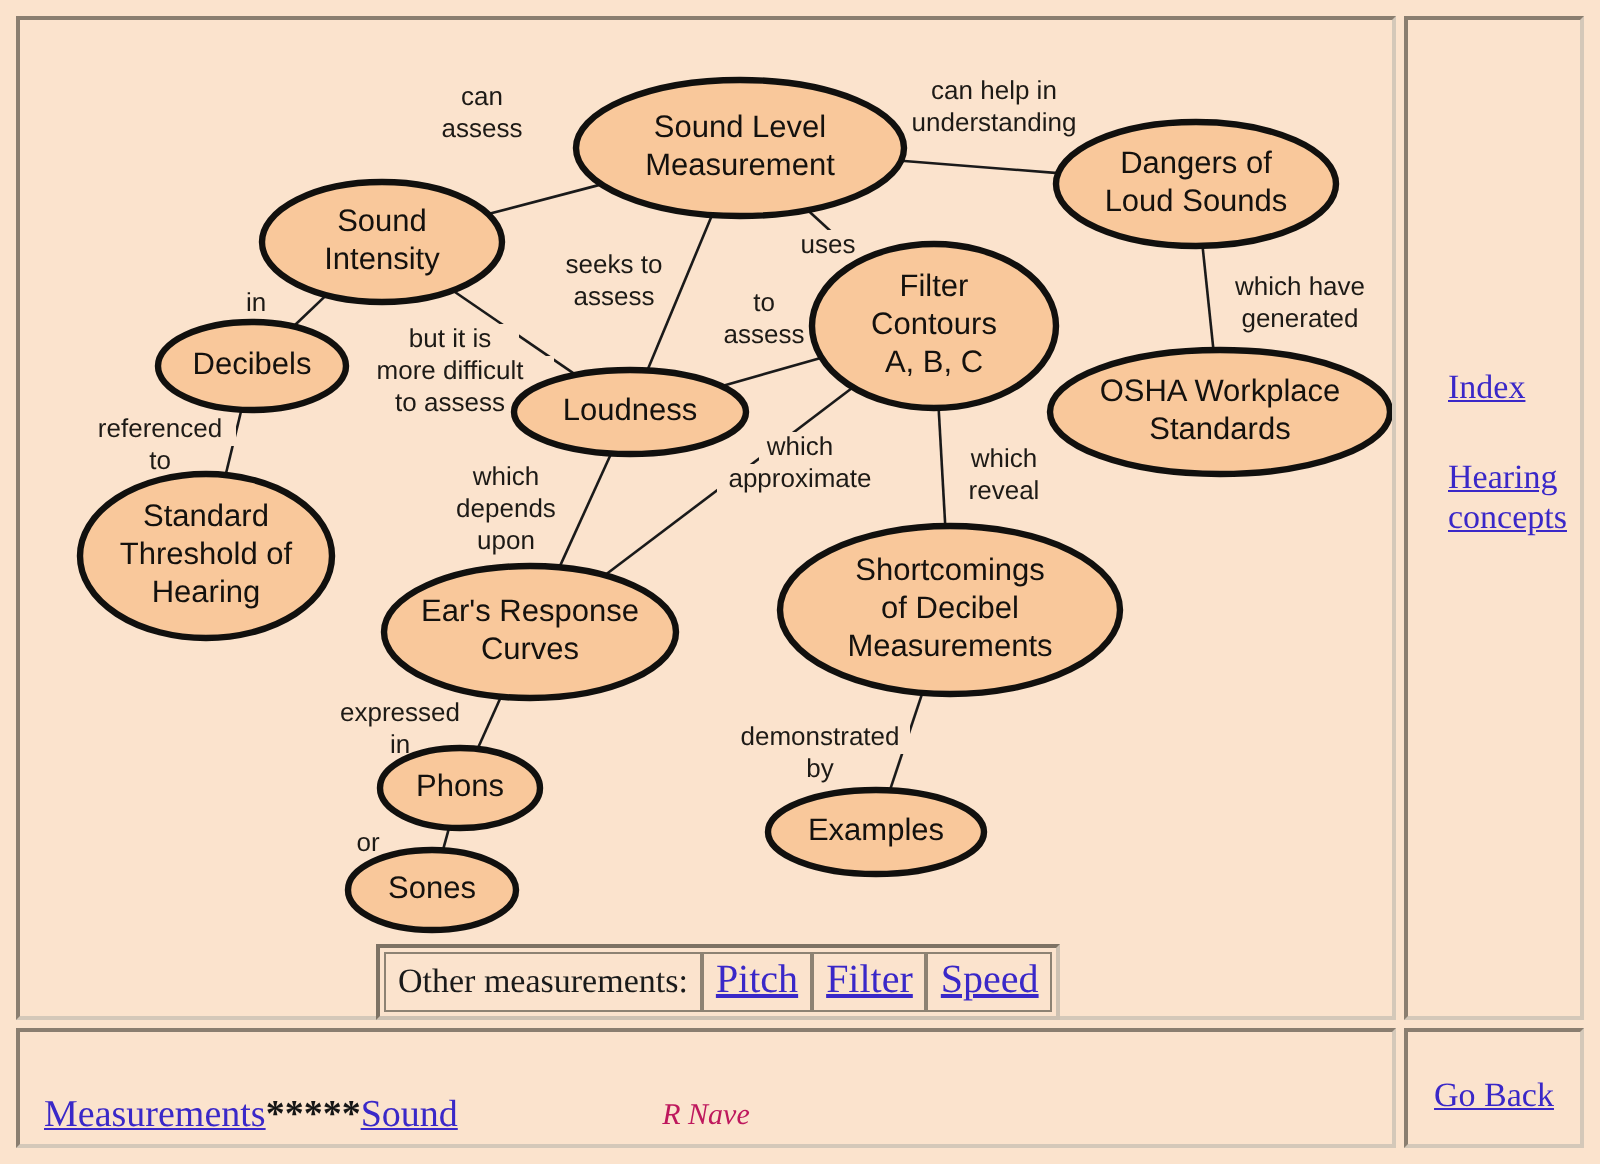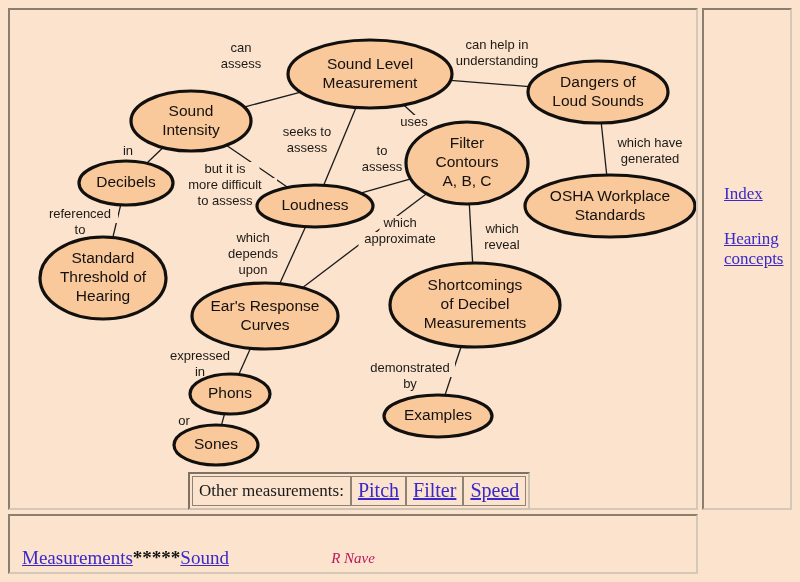--- a/index.html
+++ b/index.html
@@ -323,14 +323,17 @@
     <div class="side-link" id="sl-hearing">Hearing concepts</div>
   </div>
 
   <div class="cell" id="foot-cell">
     <div id="footer-line">
       <span class="hp-link">Measurements</span><span class="stars">*****</span><span class="hp-link">Sound</span>
     </div>
     <div id="rnave">R Nave</div>
   </div>
 
+  <div class="cell" id="back-cell">
+    <div id="goback">Go Back</div>
+  </div>
 
 </div>
 
 </body></html>

